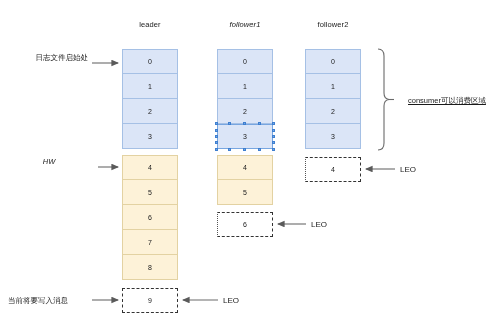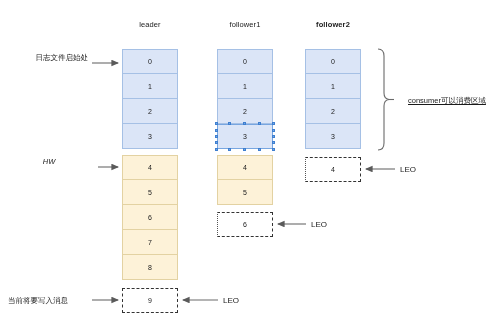--- a/index.html
+++ b/index.html
@@ -102,22 +102,22 @@
   }
 
   svg.ov { position:absolute; left:0; top:0; width:500px; height:328px; overflow:visible; }
 </style>
 </head>
 <body>
 
 <div id="stage">
 
   <div class="col-header" style="left:122px; top:20px;">leader</div>
-  <div class="col-header" style="left:217px; top:20px;">follower1</div>
-  <div class="col-header" style="left:305px; top:20px;font-weight:bold;">follower2</div>
+  <div class="col-header" style="left:217px; top:20px;font-style:italic;">follower1</div>
+  <div class="col-header" style="left:305px; top:20px;">follower2</div>
 
   <div class="cell blue first" style="left:122px; top:49px;">0</div>
   <div class="cell blue" style="left:122px; top:74px;">1</div>
   <div class="cell blue" style="left:122px; top:99px;">2</div>
   <div class="cell blue" style="left:122px; top:124px;">3</div>
 
   <div class="cell cream first" style="left:122px; top:155px;">4</div>
   <div class="cell cream" style="left:122px; top:180px;">5</div>
   <div class="cell cream" style="left:122px; top:205px;">6</div>
   <div class="cell cream" style="left:122px; top:230px;">7</div>

